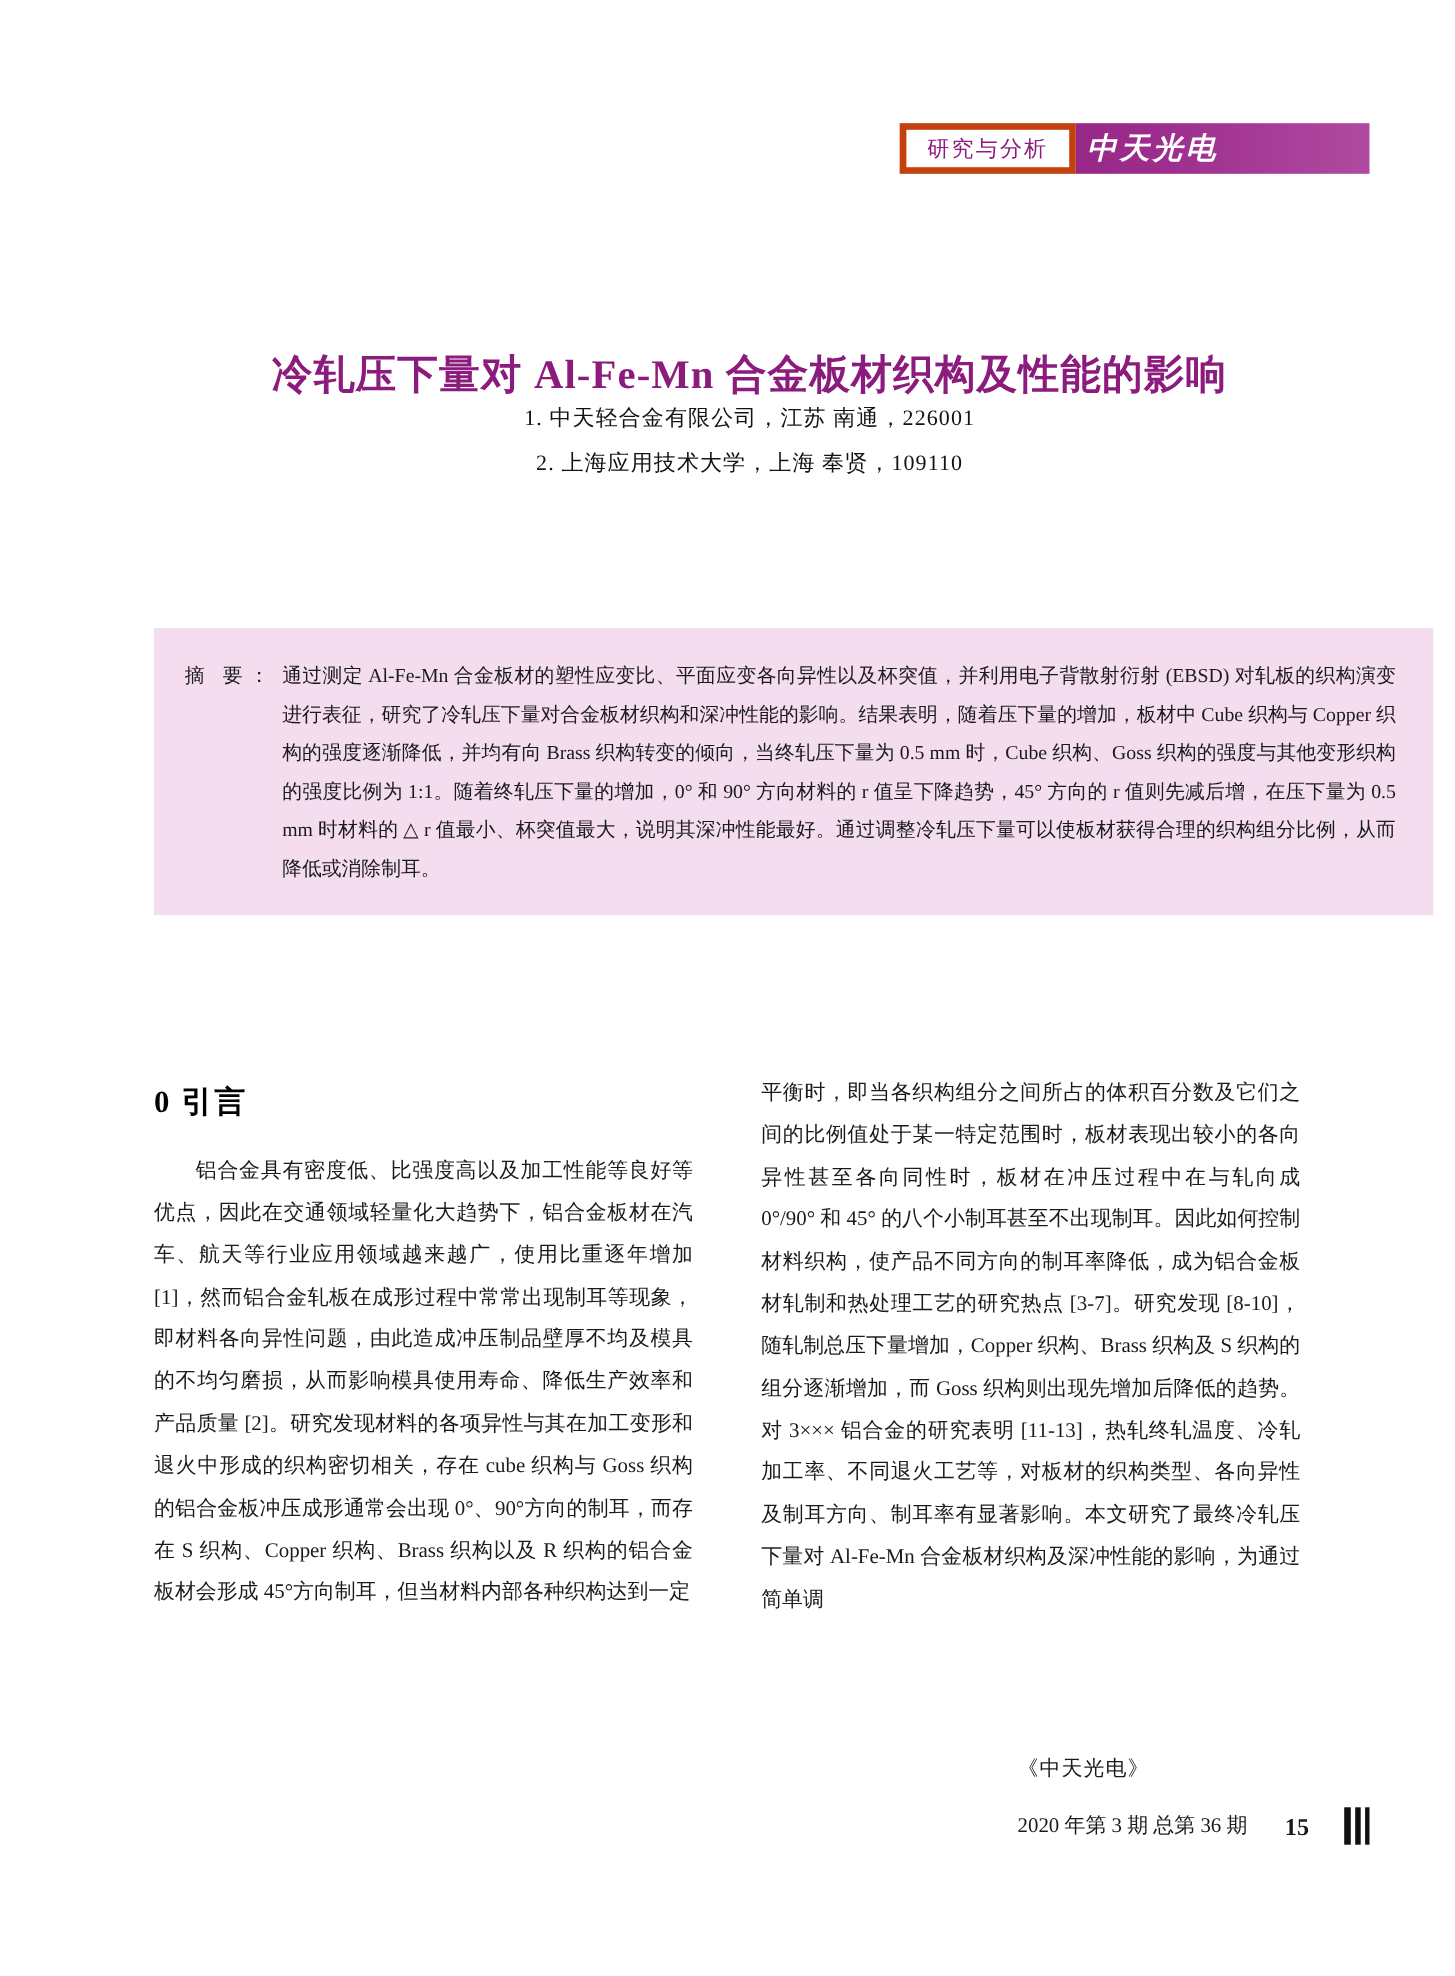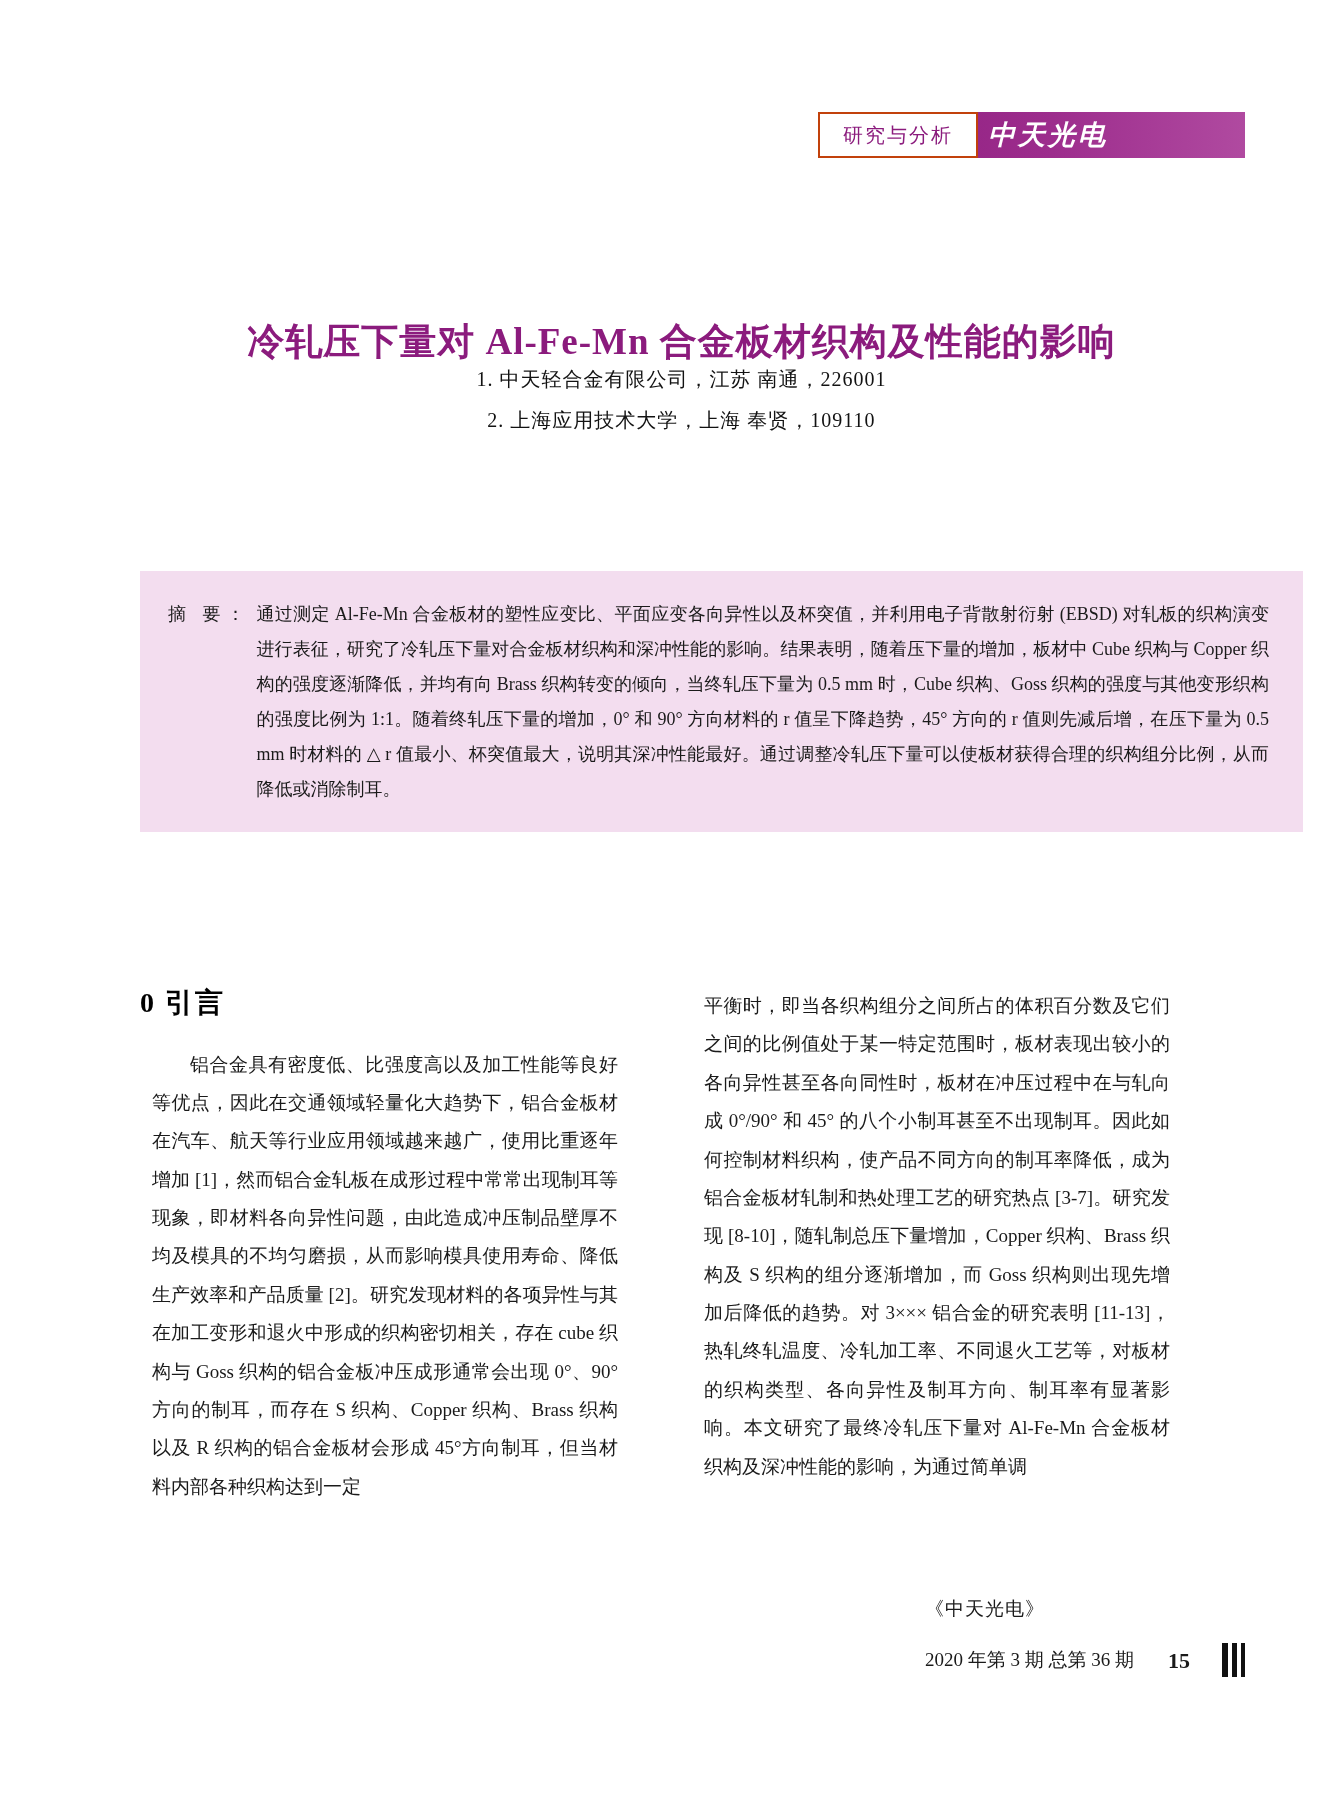--- a/index.html
+++ b/index.html
@@ -39,21 +39,21 @@
     background: #8e1e7e;
     background: linear-gradient(90deg, #8b1b7d 0%, #9d2d8d 55%, #b04aa0 100%);
   }
   .header-label {
     position: absolute;
     left: 818px;
     top: 0;
     width: 160px;
     height: 46px;
     background: #ffffff;
-    border: 2px solid #c2410c;
+    border: 6px solid #c2410c;
     box-sizing: border-box;
     color: #8b1b7d;
     font-family: "Liberation Sans", "DejaVu Sans", sans-serif;
     font-size: 20px;
     letter-spacing: 2px;
     display: flex;
     align-items: center;
     justify-content: center;
   }
   .header-brand {
@@ -165,21 +165,21 @@
     text-justify: inter-ideograph;
   }
   .section-head {
     color: #000000;
     font-size: 28px;
     font-weight: bold;
     letter-spacing: 2px;
     margin: 0 0 14px 0;
   }
   .para {
-    margin: 12px;
+    margin: 0;
     text-indent: 2em;
   }
   .col p.flush { text-indent: 0; }
 
   
   .footer {
     position: absolute;
     right: 78px;
     bottom: 118px;
     font-size: 19px;

